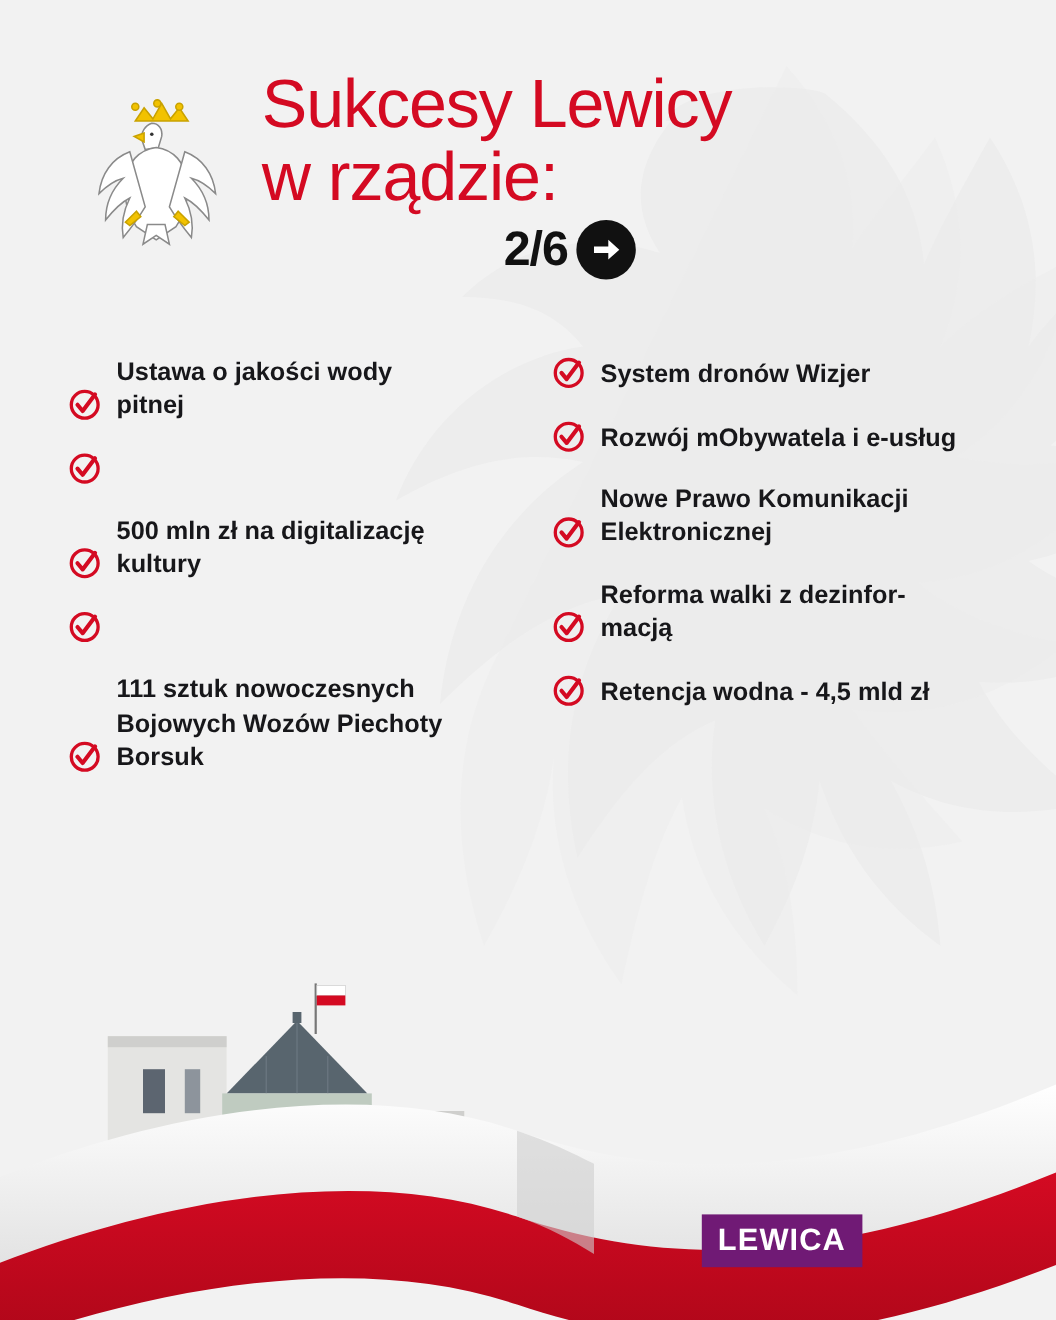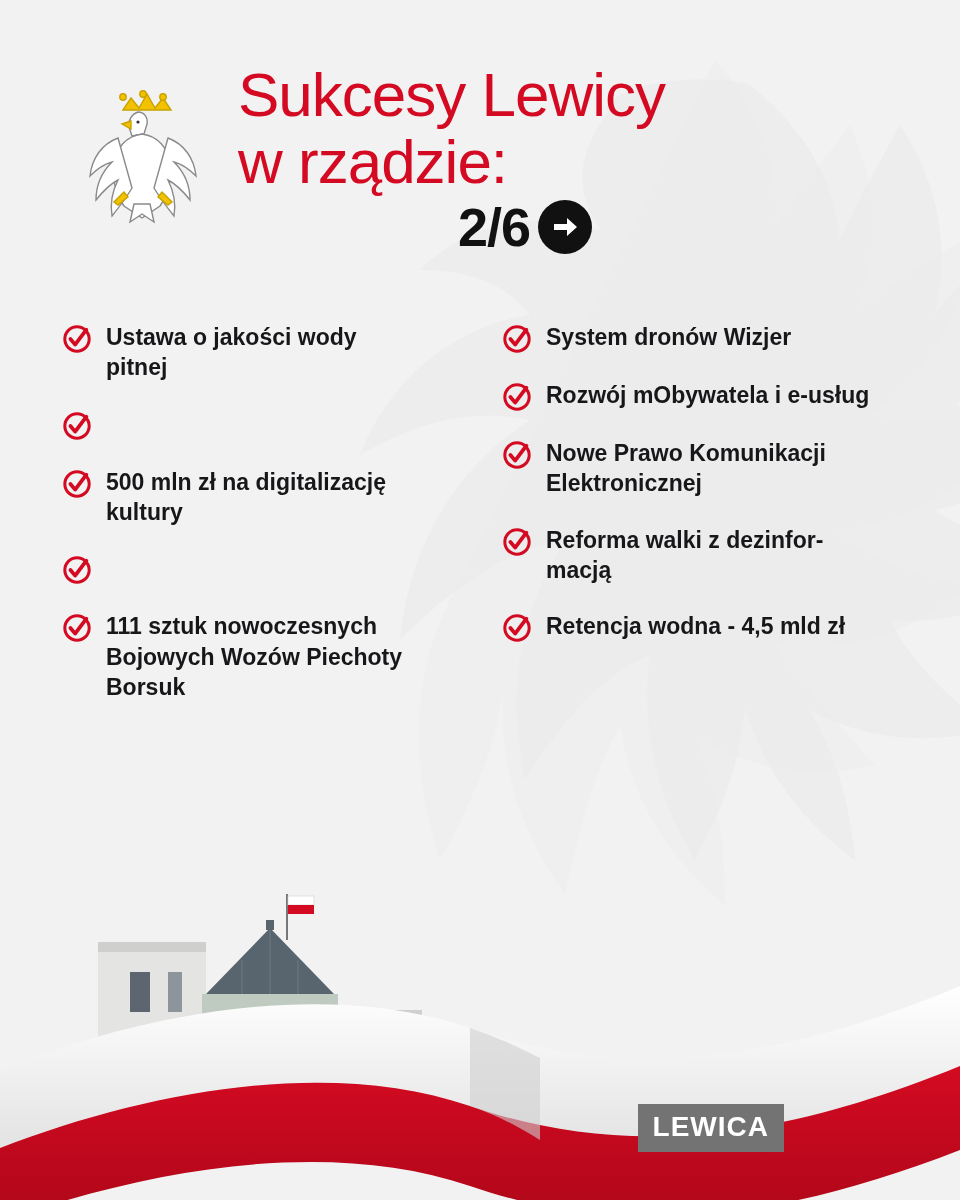--- a/index.html
+++ b/index.html
@@ -66,21 +66,21 @@
   .counter {
     position: absolute;
     left: 458px;
     top: 138px;
     display: flex;
     align-items: center;
     gap: 8px;
   }
   .counter-text {
     color: #111111;
-    font-size: 54px;
+    font-size: 44px;
     font-weight: bold;
     line-height: 1;
     letter-spacing: -1px;
   }
   .arrow-circle {
     width: 54px;
     height: 54px;
     border-radius: 50%;
     background: #111111;
     display: flex;
@@ -98,21 +98,21 @@
     display: flex;
   }
   .col {
     width: 420px;
   }
   .col-left { margin-left: 62px; }
   .col-right { margin-left: 20px; }
 
   .item {
     display: flex;
-    align-items: flex-start;
+    align-items: flex-end;
     margin-bottom: 26px;
   }
   .check {
     flex: 0 0 auto;
     width: 30px;
     height: 30px;
     margin-right: 14px;
     margin-top: 2px;
   }
   .check svg { width: 100%; height: 100%; display: block; }
@@ -148,21 +148,21 @@
     bottom: 0;
     width: 960px;
     height: 250px;
   }
   .ribbon svg { width: 100%; height: 100%; display: block; }
 
   .logo {
     position: absolute;
     right: 176px;
     bottom: 48px;
-    background: #737373;
+    background: #701a75;
     color: #ffffff;
     font-size: 28px;
     font-weight: bold;
     letter-spacing: 1px;
     padding: 7px 15px 9px;
   }
 </style>
 </head>
 <body>
 

